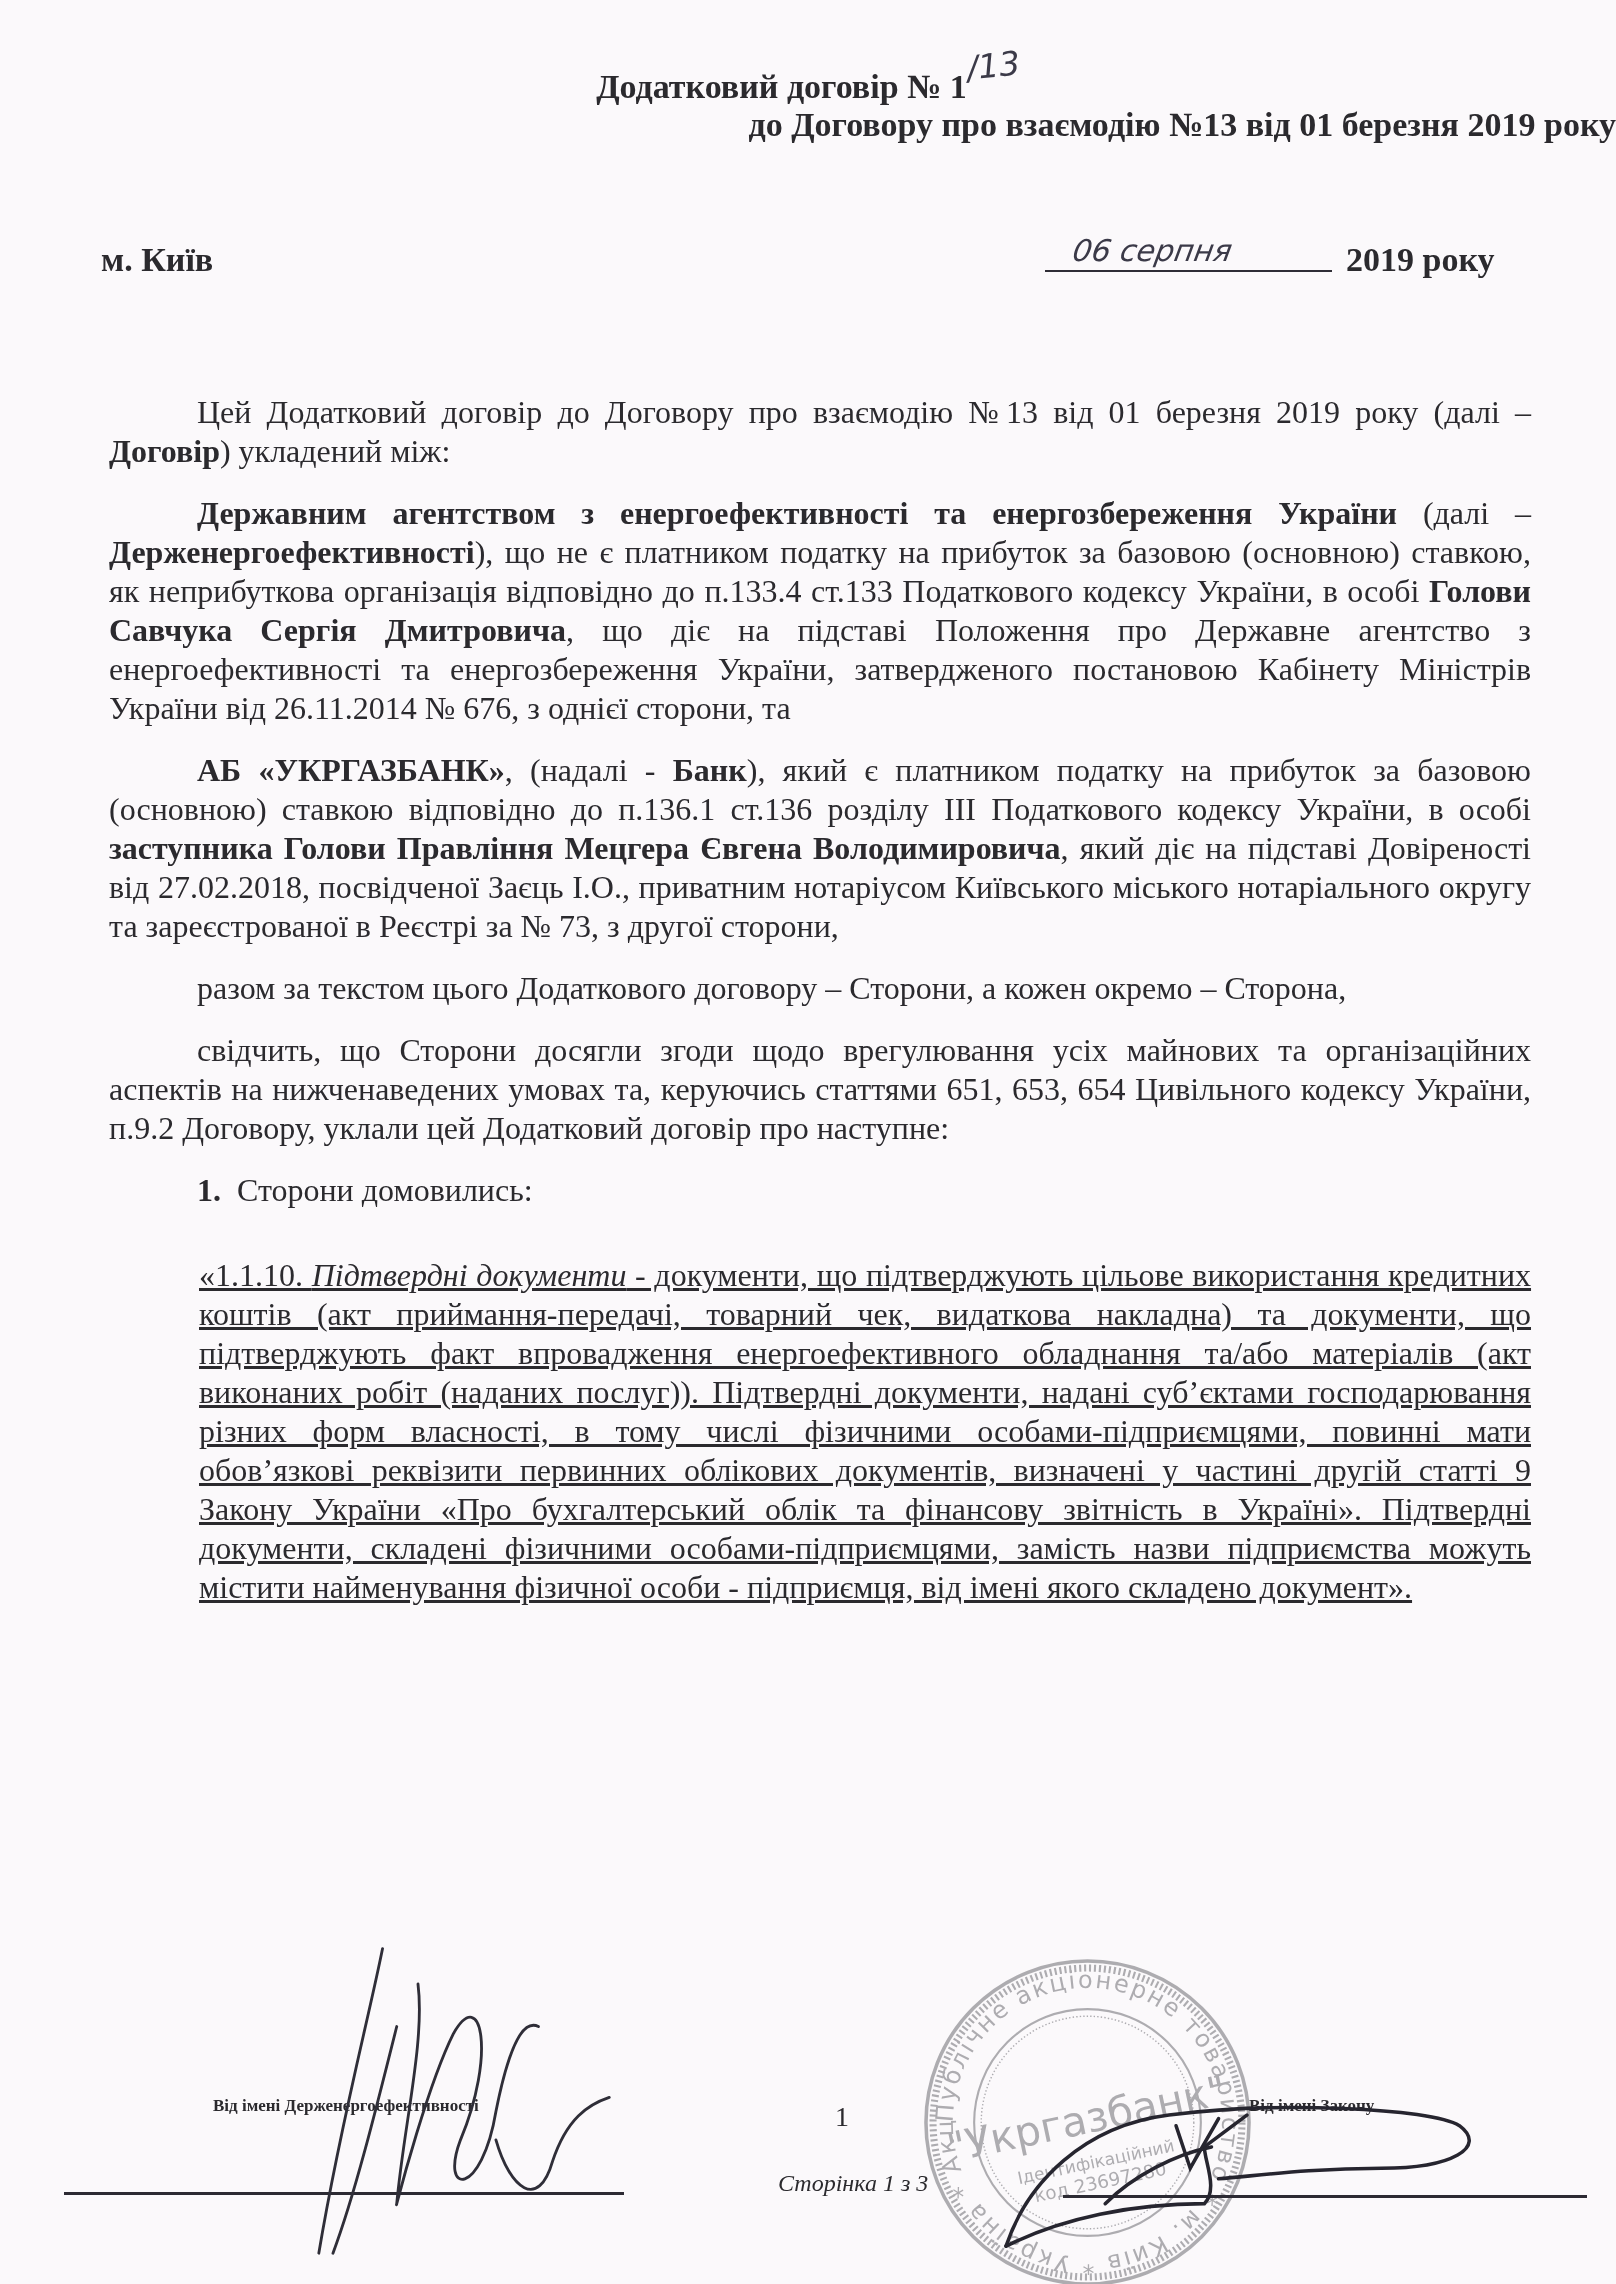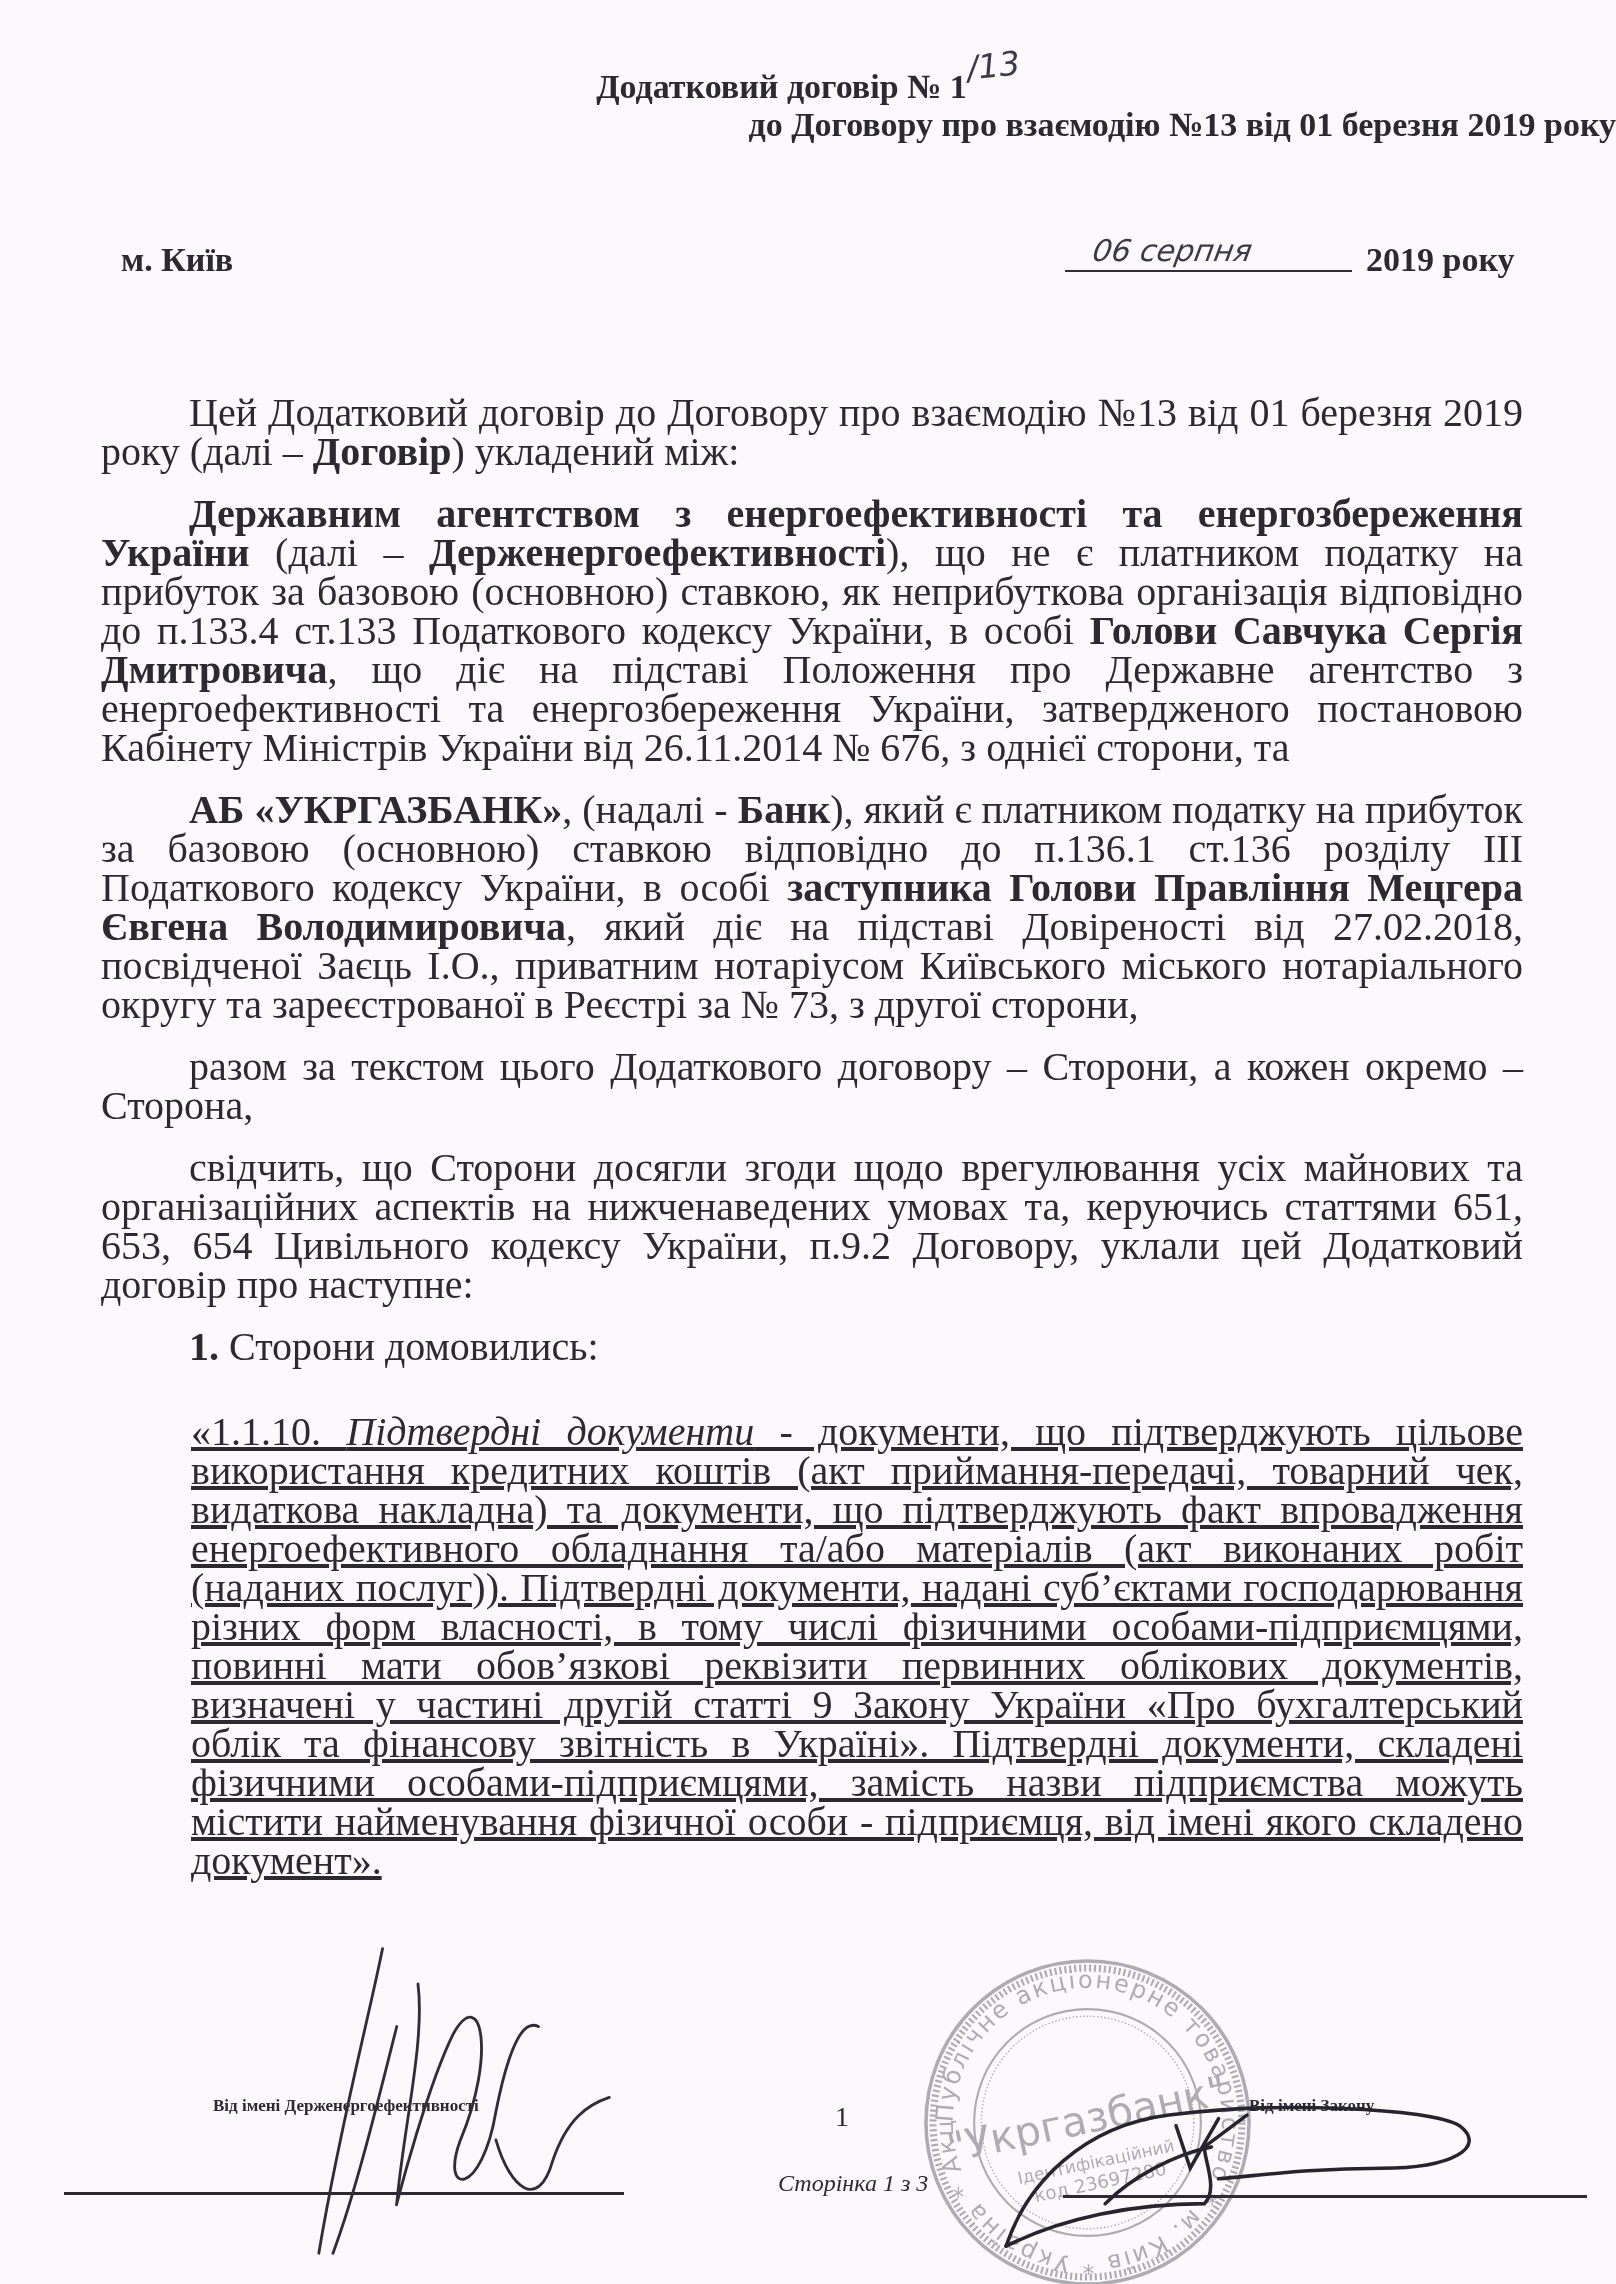--- a/index.html
+++ b/index.html
@@ -11,25 +11,25 @@
   }
   .abs { position: absolute; }
   .title {
     left: 0; width: 1616px; text-align: center;
     font-weight: bold; font-size: 34px; line-height: 38px;
   }
   .hand {
     font-family: "DejaVu Sans", sans-serif; font-style: italic;
     color: #3b3a48; font-weight: normal;
   }
-  .hdr-row { font-weight: bold; font-size: 34px; margin-left: 20px; }
+  .hdr-row { font-weight: bold; font-size: 34px; }
   .date-line { border-bottom: 2.8px solid #2f2d36; }
   .body-text {
-    left: 101px; width: 1422px;
-    font-size: 40px; line-height: 39px;
+    left: 109px; width: 1422px;
+    font-size: 32px; line-height: 39px;
     text-align: justify; text-align-last: left;
   }
   .p { margin: 0; }
   .indent { text-indent: 88px; }
   .gap { height: 23px; }
   .block { padding-left: 90px; text-decoration: underline; }
   b { font-weight: bold; }
   i { font-style: italic; }
   .footer-label { font-weight: bold; font-size: 17px; }
   .pg-num { font-size: 28px; }

